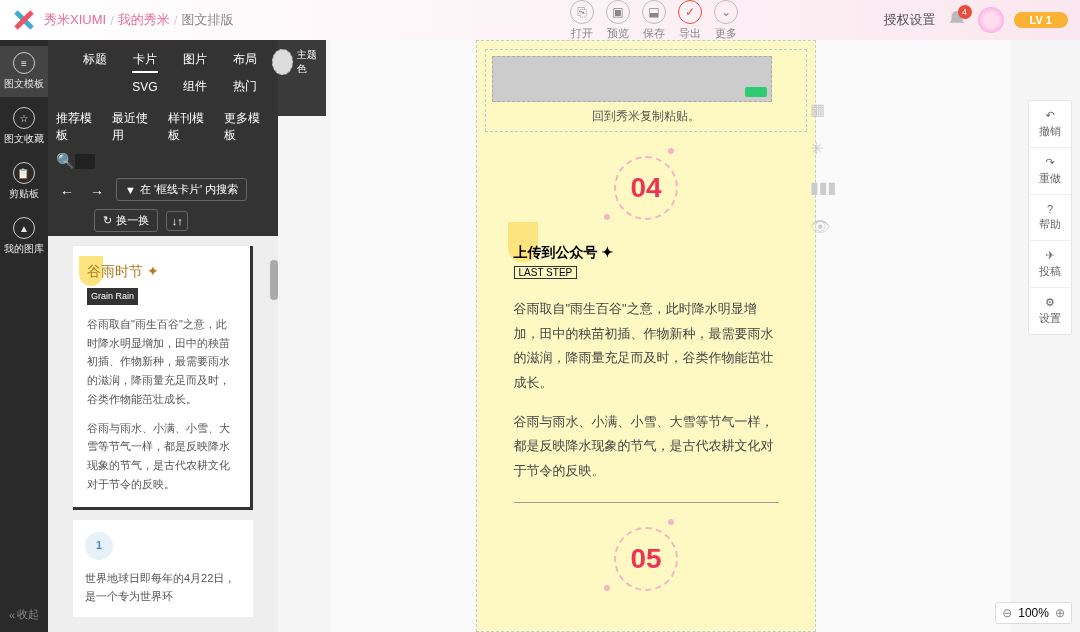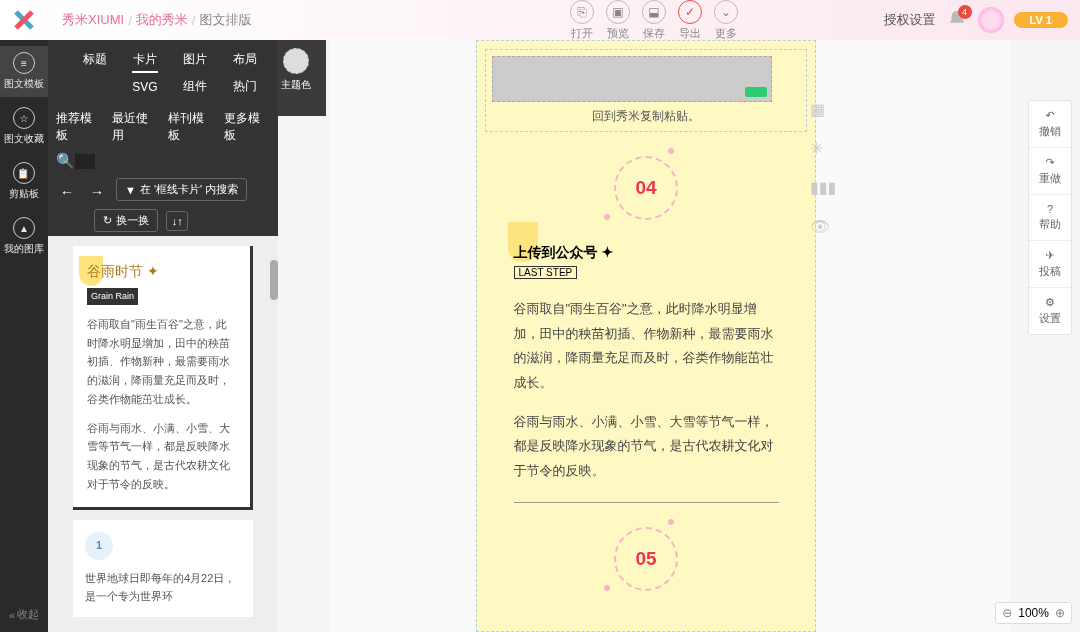--- a/index.html
+++ b/index.html
@@ -1,19 +1,19 @@
 <!DOCTYPE html>
 <html><head>
   <meta charset="utf-8">
   <style>
     * { margin: 0; padding: 0; box-sizing: border-box; font-family: -apple-system, "Microsoft YaHei", sans-serif; }
     body { background: #f5f5f5; width: 1080px; height: 632px; overflow: hidden; position: relative; }
     
     
-    .topbar { height: 40px; background: linear-gradient(to right, #fff, #fbe7ef); display: flex; align-items: center; padding: 0 12px; gap: 18px; }
+    .topbar { height: 40px; background: linear-gradient(to right, #fff, #fbe7ef); display: flex; align-items: center; padding: 0 12px; }
     .logo { width: 24px; height: 24px; margin-right: 8px; position: relative; }
     .logo svg { width: 24px; height: 24px; }
     .breadcrumb { display: flex; align-items: center; font-size: 13px; gap: 4px; }
     .breadcrumb span { color: #888; }
     .breadcrumb .pink { color: #e96d9b; }
     .breadcrumb .sep { color: #ccc; }
     .top-actions { margin-left: auto; display: flex; gap: 12px; position: absolute; left: 570px; }
     .top-action { display: flex; flex-direction: column; align-items: center; cursor: pointer; font-size: 11px; color: #888; gap: 2px; }
     .top-action .ic { width: 24px; height: 24px; border: 1.5px solid #bbb; border-radius: 50%; display: flex; align-items: center; justify-content: center; font-size: 12px; }
     .top-action.red .ic { border-color: #e74c3c; }
@@ -30,21 +30,21 @@
     .rail-item.active { background: #444; }
     .rail-ic { width: 22px; height: 22px; border: 1.5px solid #ccc; border-radius: 50%; display: flex; align-items: center; justify-content: center; }
     .rail-bottom { margin-top: auto; margin-bottom: 10px; color: #888; font-size: 11px; cursor: pointer; display: flex; align-items: center; gap: 2px; }
     
     
     .tpl { position: absolute; left: 48px; top: 40px; width: 230px; height: 592px; background: #333; color: #fff; display: flex; flex-direction: column; }
     .tpl-tabs { display: flex; flex-wrap: wrap; padding: 6px 8px; gap: 0; align-items: center; justify-content: flex-end;}
     .tpl-tab { width: 50px; font-size: 12px; text-align: center; padding: 5px 0; cursor: pointer; position: relative; }
     .tpl-tab.active { color: #fff; }
     .tpl-tab.active::after { content: ""; position: absolute; left: 12px; right: 12px; bottom: 0; height: 2px; background: #fff; }
-    .theme { width: 48px; display:flex; flex-direction:column; align-items:center; gap:4px;}
+    .theme { width: 48px; display:flex; align-items:center; gap:4px;}
     .theme .circ { width: 26px; height: 26px; border-radius: 50%; background: #ddd; border: 1px dashed #999; }
     .theme span { font-size: 10px; }
     .tpl-header-dark { background: #3a3a3a; position: absolute; left: 48px; top: 40px; width: 278px; height: 76px; }
     .tpl-row2 { display:flex; padding: 4px 8px; gap: 10px; font-size: 12px; }
     .tpl-search { padding: 4px 8px; }
     .tpl-search input { background: #222; border: none; width: 20px; }
     .tpl-controls { display: flex; align-items: center; gap: 8px; padding: 4px 8px; flex-wrap: wrap;}
     .arr { width: 22px; height: 22px; display:flex; align-items:center; justify-content:center; font-size:14px; cursor:pointer; }
     .pill { border: 1px solid #666; border-radius: 3px; padding: 3px 8px; font-size: 11px; display:inline-flex; align-items:center; gap:4px; cursor:pointer; }
     .cards { flex:1; overflow-y: auto; background: #eee; color: #333; display:flex; flex-direction:column; align-items:center; gap:10px; padding:10px 6px;}
@@ -60,21 +60,21 @@
     .scrollbar { position: absolute; right: 0; top: 220px; width: 8px; height: 40px; background: #aaa; border-radius: 4px; }
     
     
     .editor { position: absolute; left: 330px; top: 40px; right: 70px; bottom: 0; background: #fafafa; overflow: hidden; }
     .doc { position: absolute; left: 146px; top: 0; width: 340px; height: 100%; background: #fef9c3; border: 1px dashed #bcd; padding: 8px; display: flex; flex-direction: column; align-items: center; gap: 18px; }
     .imgbox { width: 280px; height: 46px; background: #ccc; border: 1px dashed #aaa; display:flex; justify-content:flex-end; padding:4px;}
     .imgbox .g { width: 22px; height: 10px; background: #2ecc71; border-radius: 2px; align-self: flex-end;}
     .caption { font-size: 12px; color: #555; }
     .badge-num { position: relative; width: 76px; height: 76px; display:flex; align-items:center; justify-content:center; }
     .badge-num .ring { width: 64px; height: 64px; border: 2px dashed #f5b6c5; border-radius: 50%; }
-    .badge-num span { position: absolute; font-size: 19px; color: #e35; font-weight: bold; }
+    .badge-num span { position: absolute; font-size: 28px; color: #e35; font-weight: bold; }
     .badge-num::before, .badge-num::after { content:""; position:absolute; width:6px; height:6px; background:#f5b6c5; border-radius:50%; }
     .badge-num::before { top: -2px; right: 10px; }
     .badge-num::after { bottom: 6px; left: -4px; }
     .sec-title { width: 265px; font-size: 14px; font-weight: bold; }
     .sec-title .last { display:inline-block; border:1px solid #333; font-size:10px; padding: 0 4px; margin-top: 4px; font-weight: normal; position: relative; }
     .sec-title .hl { position: absolute; left: -6px; top: -22px; width: 30px; height: 40px; background: #fde47f; z-index: -1; border-radius: 0 0 14px 14px; }
     .textblock { width: 265px; font-size: 13px; color: #444; line-height: 1.9; border-bottom: 1px solid #999; padding-bottom: 18px; }
     .textblock p + p { margin-top: 14px; }
     
     

